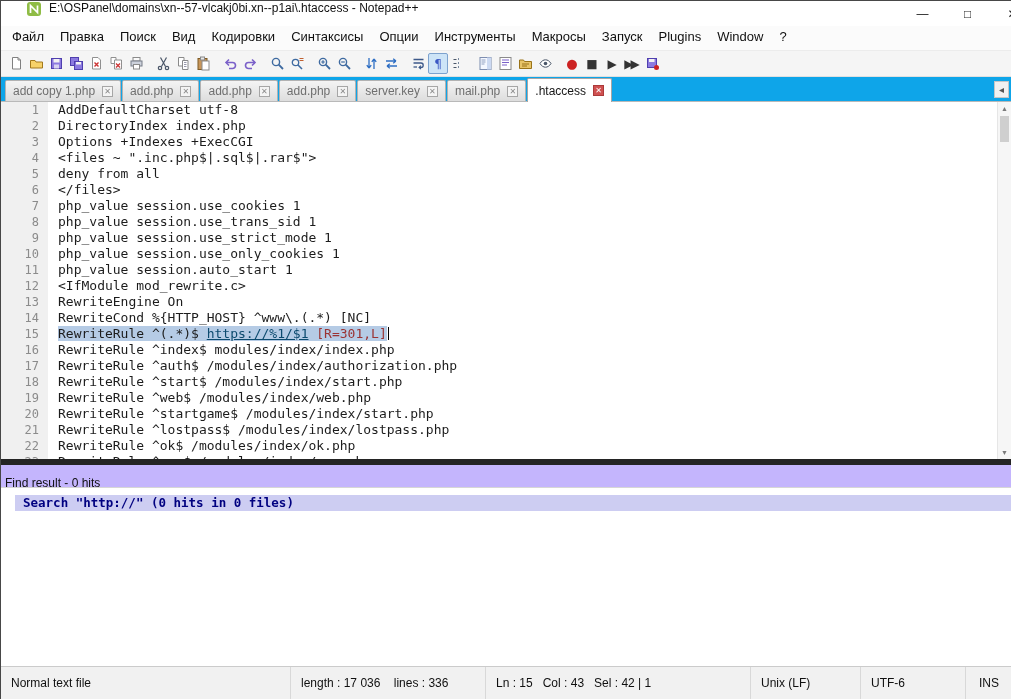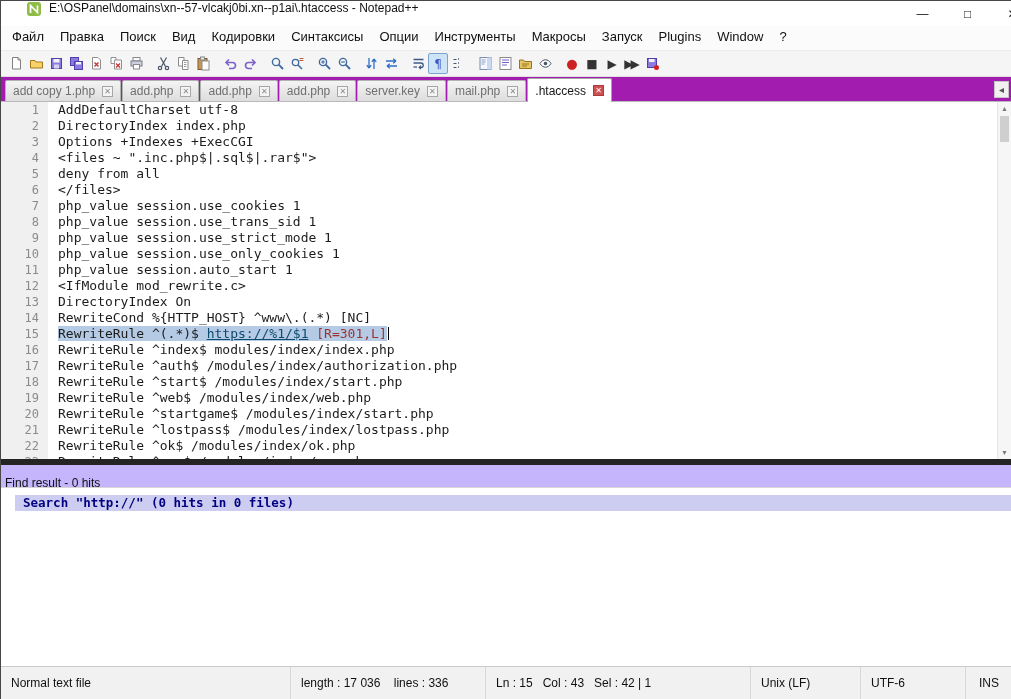--- a/index.html
+++ b/index.html
@@ -19,21 +19,21 @@
   .menu-item{padding:3px 8px;font-size:13px;color:#101010;white-space:pre}
 
   
   .toolbar{height:27px;flex:none;display:flex;align-items:center;background:#f5f5f5;border-top:1px solid #ececec;border-bottom:1px solid #e0e0e0;padding-left:5px}
   .tb-btn{width:20px;height:21px;flex:none;display:flex;align-items:center;justify-content:center;border:1px solid transparent;border-radius:2px}
   .tb-btn.pressed{background:#cde4f7;border-color:#7da2ce}
   .tb-btn .glyph{font-size:12px;line-height:1;font-family:"DejaVu Sans",sans-serif}
   .tb-sep{width:7px;flex:none}
 
   
-  .tabbar{height:25px;flex:none;background:#a21caf;display:flex;align-items:flex-end;position:relative;border-bottom:1px solid #b9b9b9}
+  .tabbar{height:25px;flex:none;background:#0ea5e9;display:flex;align-items:flex-end;position:relative;border-bottom:1px solid #b9b9b9}
   .tab{height:21px;display:flex;align-items:center;padding:0 7px;margin-right:1px;background:linear-gradient(#f4f4f4,#dddddd);border:1px solid #b2b2b2;border-bottom:none;font-size:12px;color:#6f6f6f;border-radius:2px 2px 0 0;white-space:pre}
   .tab.active{height:24px;background:#fff;color:#161616;position:relative;z-index:2;margin-bottom:-1px;border-color:#a6a6a6;box-shadow:0 1px 0 #fff}
   .tab-close{margin-left:7px;width:11px;height:11px;font-size:8px;line-height:9px;text-align:center;border:1px solid #a6a6a6;color:#8a8a8a;background:#f4f4f4;flex:none}
   .tab.active .tab-close{color:#fff;background:#cf5050;border-color:#ab3a3a}
   .tab-scroll{position:absolute;right:2px;top:4px;width:15px;height:17px;display:flex;align-items:center;justify-content:center;font-size:10px;color:#555;background:#f1f1f1;border:1px solid #c6c6c6}
 
   
   .editor{height:357px;flex:none;display:flex;background:#fff;overflow:hidden}
   .code-area{flex:1;overflow:hidden;font-family:"DejaVu Sans Mono",monospace;font-size:13px;line-height:16px}
   .line{display:flex;height:16px;white-space:pre}
@@ -302,21 +302,21 @@
         <div class="line"><span class="ln">3</span><span class="ct">Options +Indexes +ExecCGI</span></div>
         <div class="line"><span class="ln">4</span><span class="ct">&lt;files ~ ".inc.php$|.sql$|.rar$"&gt;</span></div>
         <div class="line"><span class="ln">5</span><span class="ct">deny from all</span></div>
         <div class="line"><span class="ln">6</span><span class="ct">&lt;/files&gt;</span></div>
         <div class="line"><span class="ln">7</span><span class="ct">php_value session.use_cookies 1</span></div>
         <div class="line"><span class="ln">8</span><span class="ct">php_value session.use_trans_sid 1</span></div>
         <div class="line"><span class="ln">9</span><span class="ct">php_value session.use_strict_mode 1</span></div>
         <div class="line"><span class="ln">10</span><span class="ct">php_value session.use_only_cookies 1</span></div>
         <div class="line"><span class="ln">11</span><span class="ct">php_value session.auto_start 1</span></div>
         <div class="line"><span class="ln">12</span><span class="ct">&lt;IfModule mod_rewrite.c&gt;</span></div>
-        <div class="line"><span class="ln">13</span><span class="ct">DirectoryIndex On</span></div>
+        <div class="line"><span class="ln">13</span><span class="ct">RewriteEngine On</span></div>
         <div class="line"><span class="ln">14</span><span class="ct">RewriteCond %{HTTP_HOST} ^www\.(.*) [NC]</span></div>
         <div class="line"><span class="ln">15</span><span class="ct"><span class="sel"><span>RewriteRule ^(.*)$ </span><span class="seg-url">https://%1/$1</span><span class="seg-flag"> [R=301,L]</span></span><span class="caret"></span></span></div>
         <div class="line"><span class="ln">16</span><span class="ct">RewriteRule ^index$ modules/index/index.php</span></div>
         <div class="line"><span class="ln">17</span><span class="ct">RewriteRule ^auth$ /modules/index/authorization.php</span></div>
         <div class="line"><span class="ln">18</span><span class="ct">RewriteRule ^start$ /modules/index/start.php</span></div>
         <div class="line"><span class="ln">19</span><span class="ct">RewriteRule ^web$ /modules/index/web.php</span></div>
         <div class="line"><span class="ln">20</span><span class="ct">RewriteRule ^startgame$ /modules/index/start.php</span></div>
         <div class="line"><span class="ln">21</span><span class="ct">RewriteRule ^lostpass$ /modules/index/lostpass.php</span></div>
         <div class="line"><span class="ln">22</span><span class="ct">RewriteRule ^ok$ /modules/index/ok.php</span></div>
         <div class="line"><span class="ln">23</span><span class="ct">RewriteRule ^reg$ /modules/index/reg.php</span></div>

